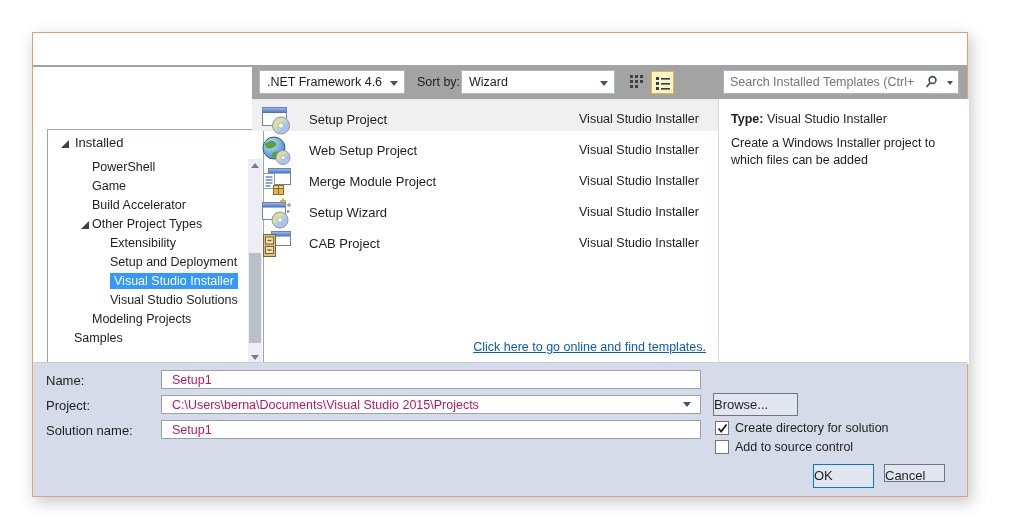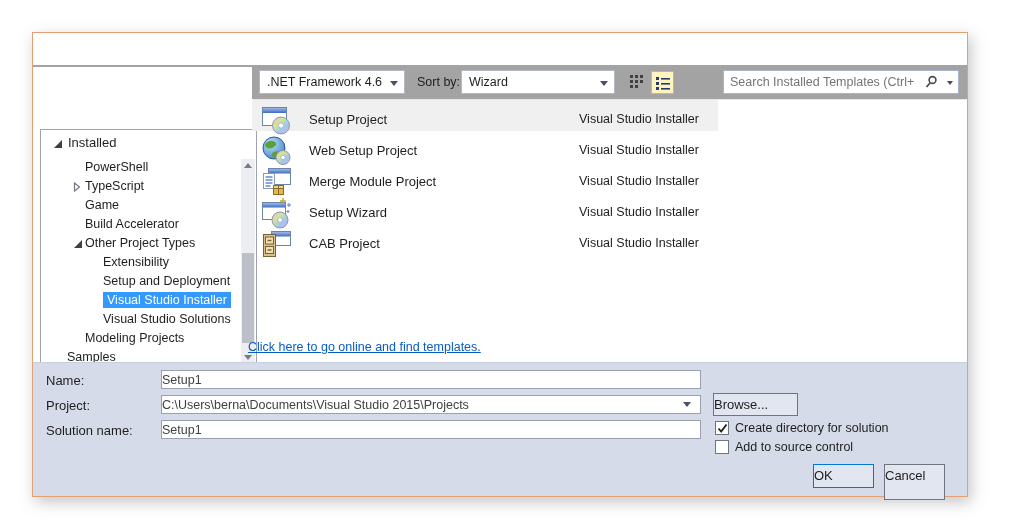--- a/index.html
+++ b/index.html
@@ -14,21 +14,21 @@
   .cap-btn  { position:absolute; top:0; width:38px; height:32px; text-align:center;
               line-height:32px; font-size:15px; color:#2b2b33; cursor:default; }
   .help-btn { right:52px; }
   .close-btn{ right:8px; font-size:14px; }
   
   .left-pane { position:absolute; left:0; top:34px; width:219px; height:297px; background:#fff; }
   .root-row { position:relative; height:26px; line-height:26px; font-size:13px; }
   .root-row .arrow { position:absolute; left:13px; top:8px; }
   .root-row .lbl   { position:absolute; left:28px; }
   .online-row { position:absolute; left:0; top:306px; width:219px; }
-  .installed-box { position:absolute; left:7px; top:62px; width:217px; height:238px;
+  .installed-box { position:absolute; left:14px; top:62px; width:217px; height:238px;
                    border:1px solid #9ea3b0; background:#fff; }
   .inst-header { position:relative; height:26px; line-height:26px; font-size:13px; }
   .inst-header .arrow { position:absolute; left:12px; top:9px; }
   .inst-header .lbl   { position:absolute; left:27px; }
   .tree { position:absolute; left:0; top:28px; right:16px; bottom:2px; overflow:hidden; }
   .trow { position:relative; height:19px; line-height:19px; font-size:12.5px; white-space:nowrap; }
   .trow .arrow { position:absolute; top:5px; }
   .ind1 { padding-left:26px; } .ind2 { padding-left:44px; } .ind3 { padding-left:62px; }
   .arr2 { left:32px; }
   .sel-item { background:#3399ff; color:#fff; padding:1px 4px; }
@@ -61,43 +61,43 @@
                border-left:3.5px solid transparent; border-right:3.5px solid transparent;
                border-top:4.5px solid #4a4a56; }
   .content-rule { position:absolute; left:220px; right:1px; top:66px; height:1px; background:#e4e6ee; }
   
   .tpl-list { position:absolute; left:219px; top:67px; width:466px; }
   .tpl-row { position:relative; height:31px; }
   .tpl-row.selected { background:#f0f0f0; }
   .tpl-icon { position:absolute; left:9px; top:4px; width:32px; height:32px; }
   .tpl-name { position:absolute; left:57px; top:0; line-height:39px; font-size:13px; }
   .tpl-type { position:absolute; left:327px; top:0; line-height:39px; font-size:12.5px; }
-  .online-link { position:absolute; left:215px; top:306px; width:466px; text-align:left; }
+  .online-link { position:absolute; left:207px; top:306px; width:466px; text-align:right; }
   .online-link a { color:#0a5bc4; font-size:12.5px; text-decoration:underline; cursor:pointer; }
   
   .info-pane { position:absolute; left:685px; top:66px; width:251px; height:265px;
                background:#fff; border-left:1px solid #d5d8e2; padding:13px 12px; }
   .info-type { font-size:12.5px; }
   .info-type b { font-weight:bold; }
   .info-desc { margin-top:9px; font-size:12.5px; line-height:1.35; width:228px; }
   
   .footer { position:absolute; left:0; right:0; bottom:0; height:134px;
             background:#d6dbe9; border-top:1px solid #c9cedd; }
   .f-label { position:absolute; left:13px; font-size:13px;text-align:right; }
   .f-input { position:absolute; left:128px; width:540px; height:19px; background:#fff;
-             border:1px solid #9aa0ad; font-size:12.5px; padding:1px 0; outline:0; color:#404040;
+             border:1px solid #9aa0ad; font-size:12.5px; padding:1px 10px; outline:0; color:#be185d;
              font-family:"Liberation Sans","DejaVu Sans",sans-serif; }
   .combo-caret { position:absolute; left:650px; width:0; height:0;
              border-left:4px solid transparent; border-right:4px solid transparent;
              border-top:5px solid #48506a; }
   .btn { position:absolute; background:#e2e6f0; border:1px solid #70747e; font-size:13px;
          text-align:left; cursor:default; }
   .browse-btn { left:680px; top:30px; width:85px; height:23px; line-height:21px; }
   .ok-btn     { left:780px; top:101px; width:61px; height:24px; line-height:22px; border-color:#0078d7; }
-  .cancel-btn { left:851px; top:101px; width:61px; height:36px; line-height:22px; }
+  .cancel-btn { left:851px; top:101px; width:61px; height:18px; line-height:22px; }
   .cb { position:absolute; left:682px; width:14px; height:14px; background:#fff;
         border:1px solid #70747e; }
   .cb svg { display:block; margin:1px 0 0 1px; }
   .cb-label { position:absolute; left:702px; font-size:12.5px; }
   a { color:inherit; }
 </style>
 </head>
 <body>
 
 <svg width="0" height="0" style="position:absolute">
@@ -131,25 +131,20 @@
 
     <div class="installed-box">
       <div class="inst-header">
         <svg class="arrow" width="10" height="10">
             <polygon points="9,1 9,9 1,9" fill="#3f3f46"></polygon>
           </svg>
         <span class="lbl">Installed</span>
       </div>
       <div class="tree">
         <div class="trow ind2"><span>PowerShell</span></div>
-        <div class="trow ind2">
-          <svg class="arrow arr2" width="8" height="10">
-              <polygon points="1.5,1 6.5,5 1.5,9" fill="none" stroke="#767683" stroke-width="1.2"></polygon>
-            </svg>
-          <span>TypeScript</span></div>
         <div class="trow ind2"><span>Game</span></div>
         <div class="trow ind2"><span>Build Accelerator</span></div>
         <div class="trow ind2">
           <svg class="arrow arr2" width="10" height="10">
               <polygon points="9,1 9,9 1,9" fill="#3f3f46"></polygon>
             </svg>
           <span>Other Project Types</span></div>
         <div class="trow ind3"><span>Extensibility</span></div>
         <div class="trow ind3"><span>Setup and Deployment</span></div>
         <div class="trow ind3"><span class="sel-item">Visual Studio Installer</span></div>
@@ -296,20 +291,27 @@
         <line x1="6.5" y1="22" x2="10.5" y2="22" stroke="#7a6330" stroke-width="1.4"></line>
       </svg>
       <span class="tpl-name">CAB Project</span>
       <span class="tpl-type">Visual Studio Installer</span>
     </div>
   </div>
   <div class="online-link">
     <a>Click here to go online and find templates.</a>
   </div>
 
+  <div class="info-pane">
+    <div class="info-type">
+      <b>Type:</b>
+      <span>Visual Studio Installer</span>
+    </div>
+    <div class="info-desc">Create a Windows Installer project to which files can be added</div>
+  </div>
 
   <div class="footer">
     <span class="f-label" style="top:10px">Name:</span>
     <input class="f-input" style="top: 7px;" value="Setup1">
     <span class="f-label" style="top:35px">Project:</span>
     <input class="f-input" style="top: 32px;" value="C:\Users\berna\Documents\Visual Studio 2015\Projects">
     <span class="combo-caret" style="top:39px"></span>
     <span class="f-label" style="top:60px">Solution name:</span>
     <input class="f-input" style="top: 57px;" value="Setup1">
 

